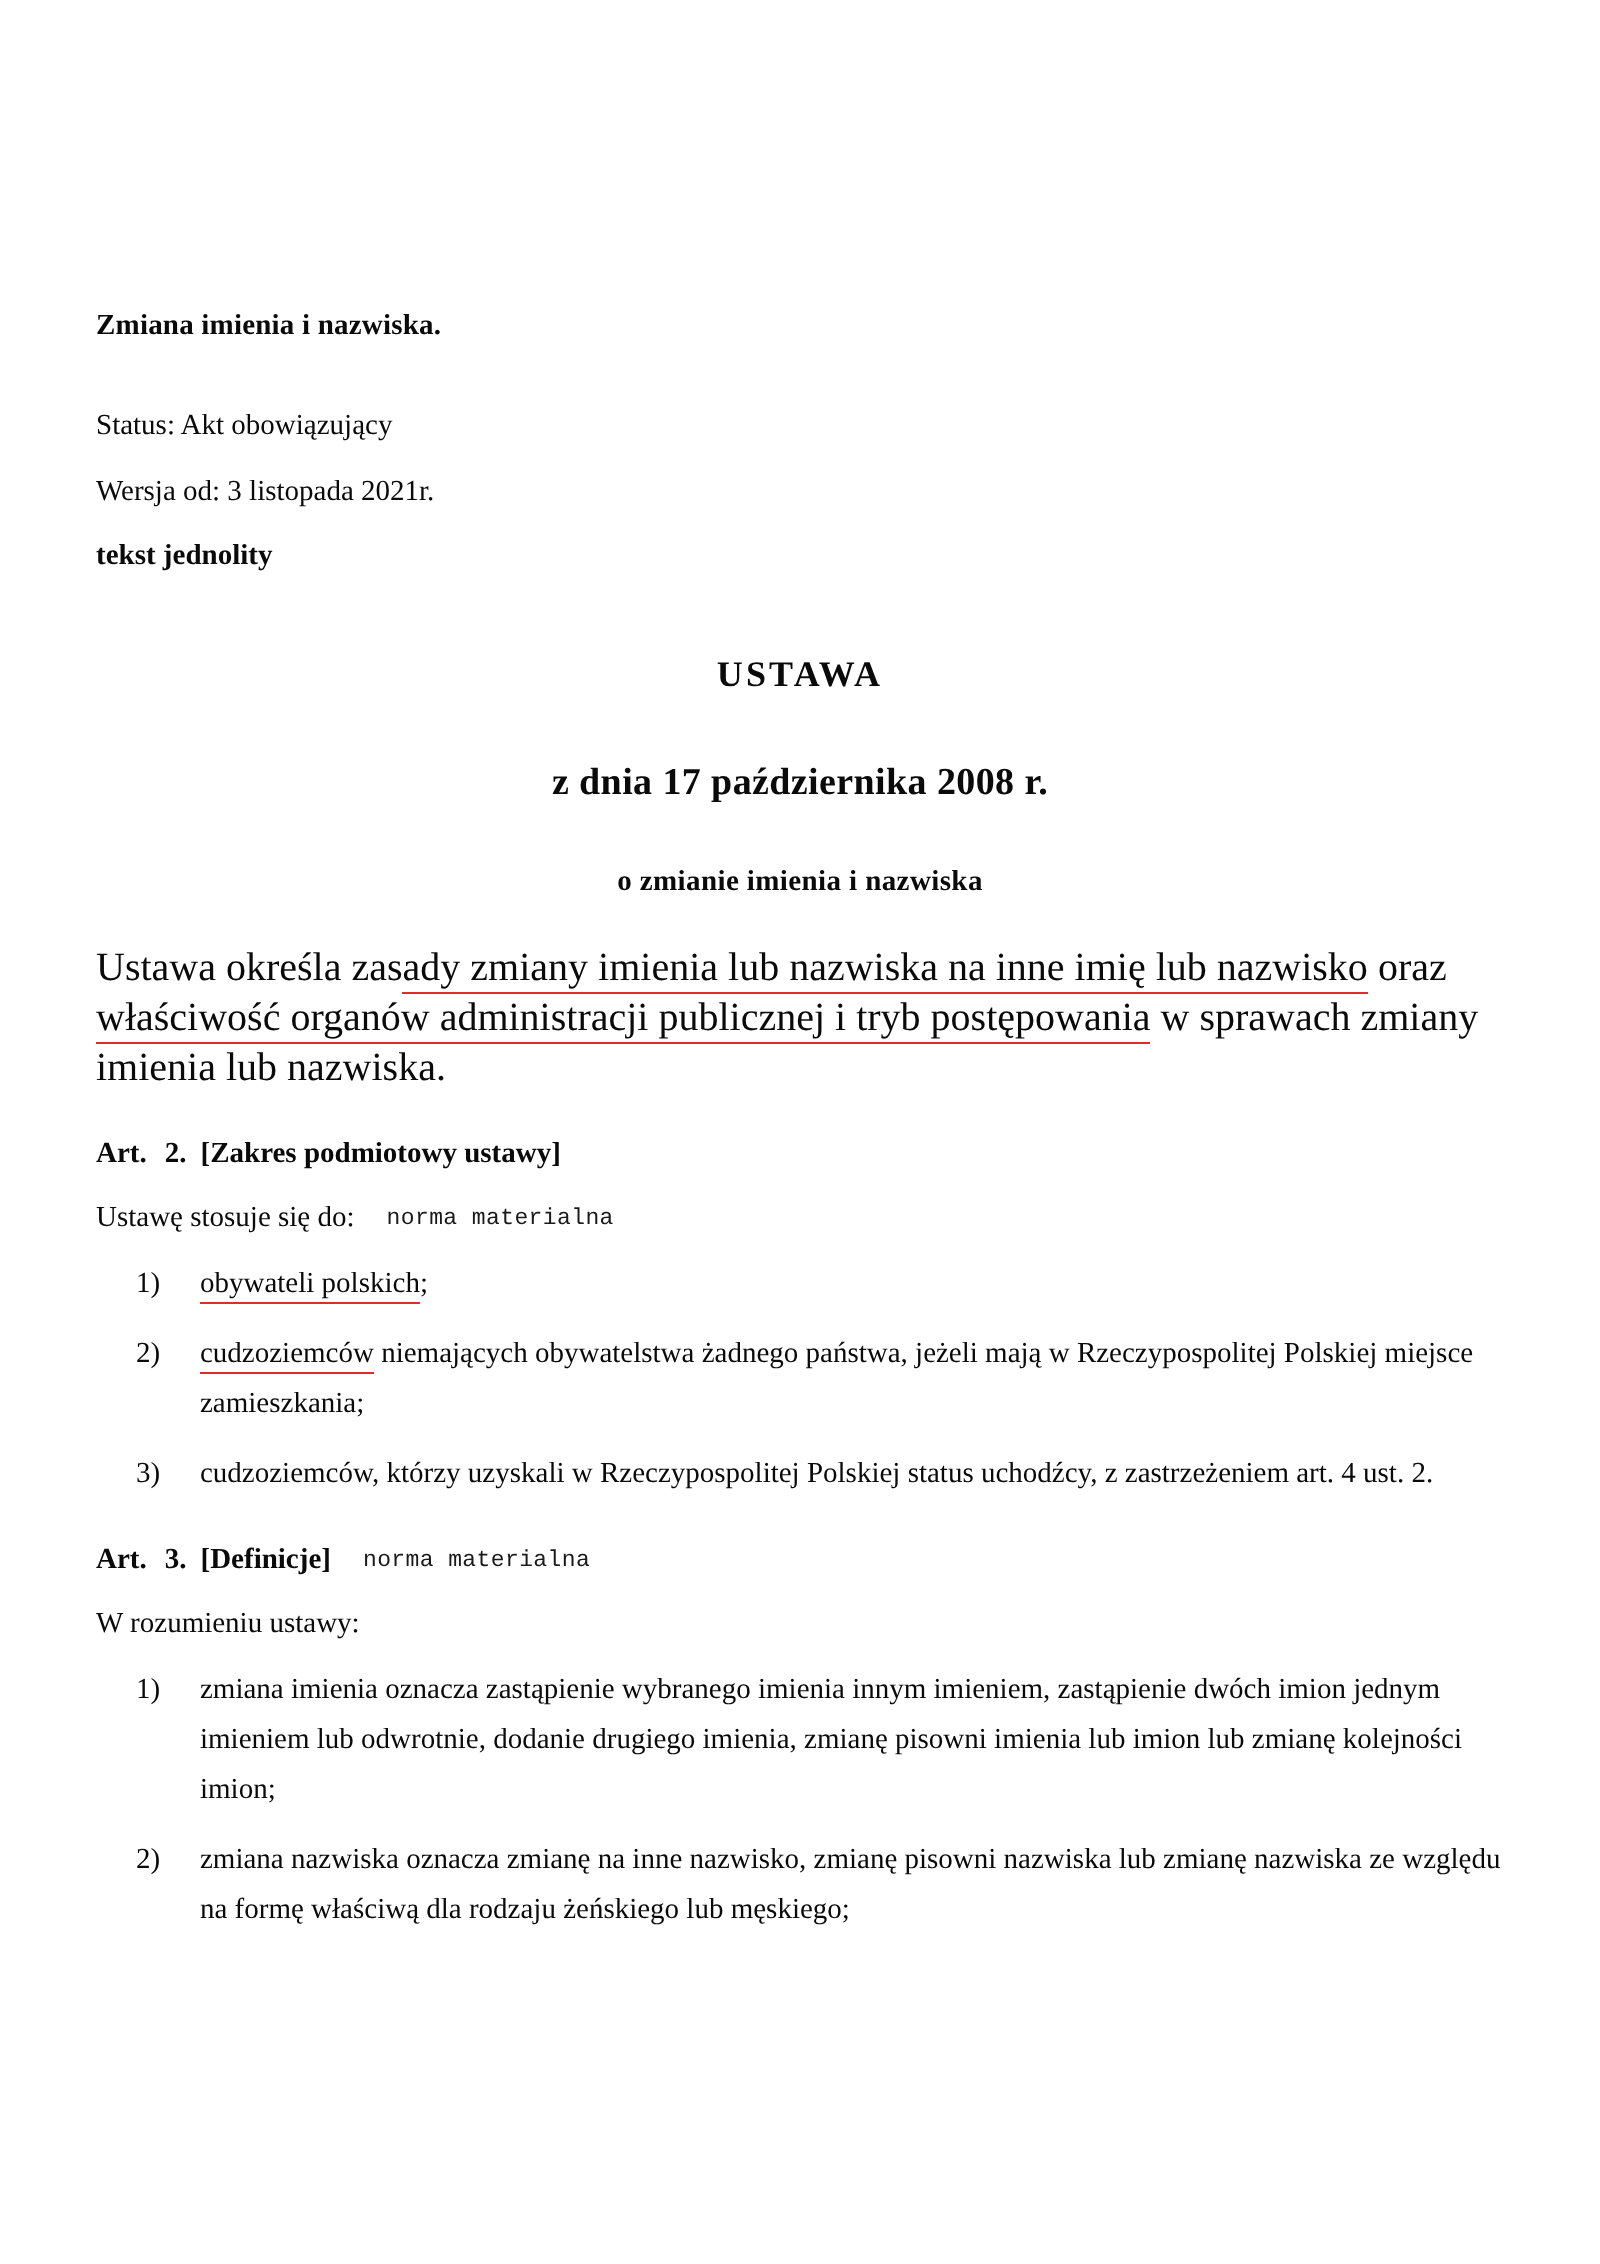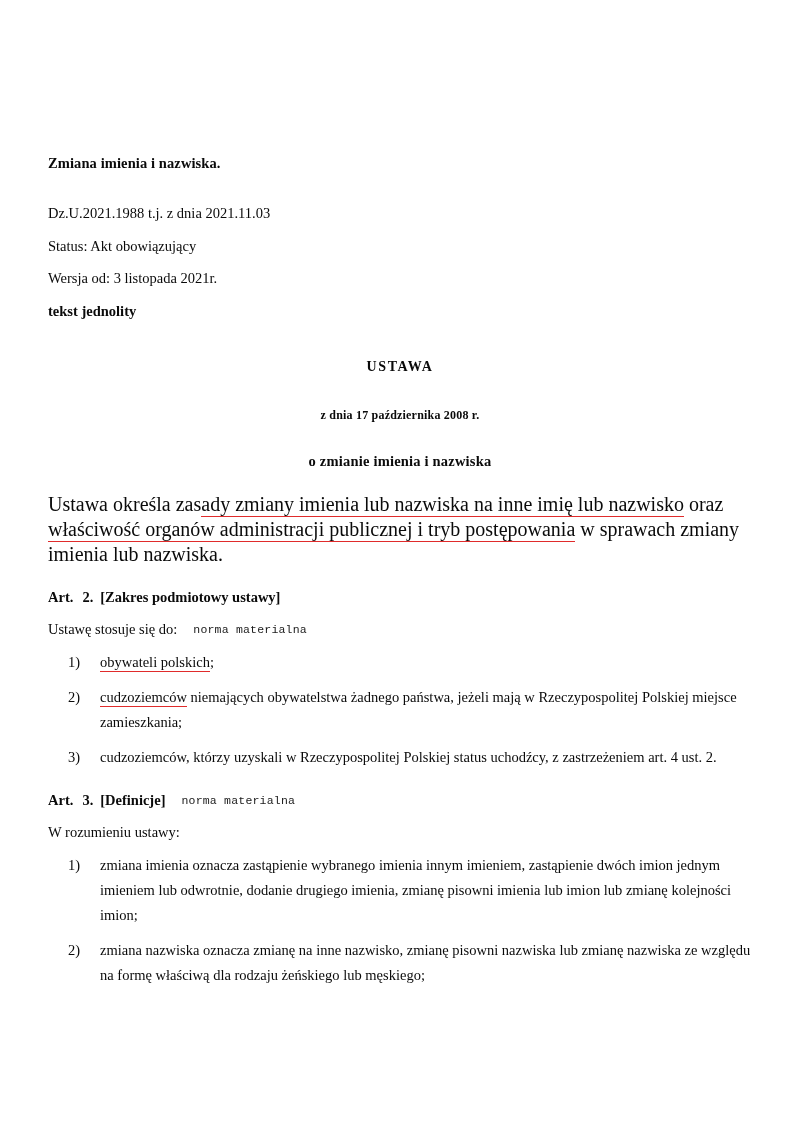--- a/index.html
+++ b/index.html
@@ -46,27 +46,27 @@
     margin-bottom: 0;
   }
 
   
   .act-block {
     margin-top: 41px;
     text-align: center;
   }
   .act-name {
     font-weight: bold;
-    font-size: 14px;
+    font-size: 18px;
     letter-spacing: 1.6px;
     margin: 0 0 33px 0;
   }
   .act-date {
     font-weight: bold;
-    font-size: 12px;
+    font-size: 19px;
     letter-spacing: 0.2px;
     margin: 0 0 30px 0;
   }
   .act-subject {
     font-weight: bold;
     font-size: 14.5px;
     letter-spacing: 0.2px;
     margin: 0 0 0 0;
   }
 
@@ -134,21 +134,20 @@
 </style>
 </head>
 <body>
 
 <div class="page">
   <div class="content">
 
     <h1 class="doc-title">Zmiana imienia i nazwiska.</h1>
 
     <div class="meta-block">
-      <p class="meta-line">Dz.U.2021.1988 t.j. z dnia 2021.11.03</p>
       <p class="meta-line">Status: Akt obowiązujący</p>
       <p class="meta-line">Wersja od: 3 listopada 2021r.</p>
       <p class="meta-line bold">tekst jednolity</p>
     </div>
 
     <div class="act-block">
       <p class="act-name">USTAWA</p>
       <p class="act-date">z dnia 17 października 2008 r.</p>
       <p class="act-subject">o zmianie imienia i nazwiska</p>
     </div>

